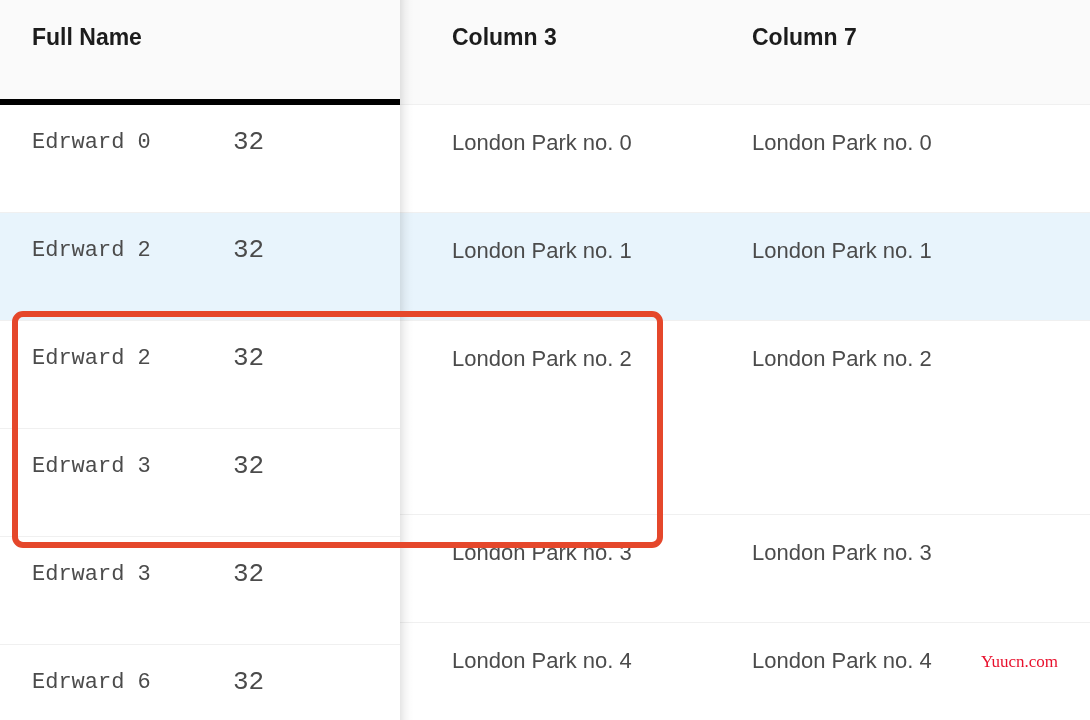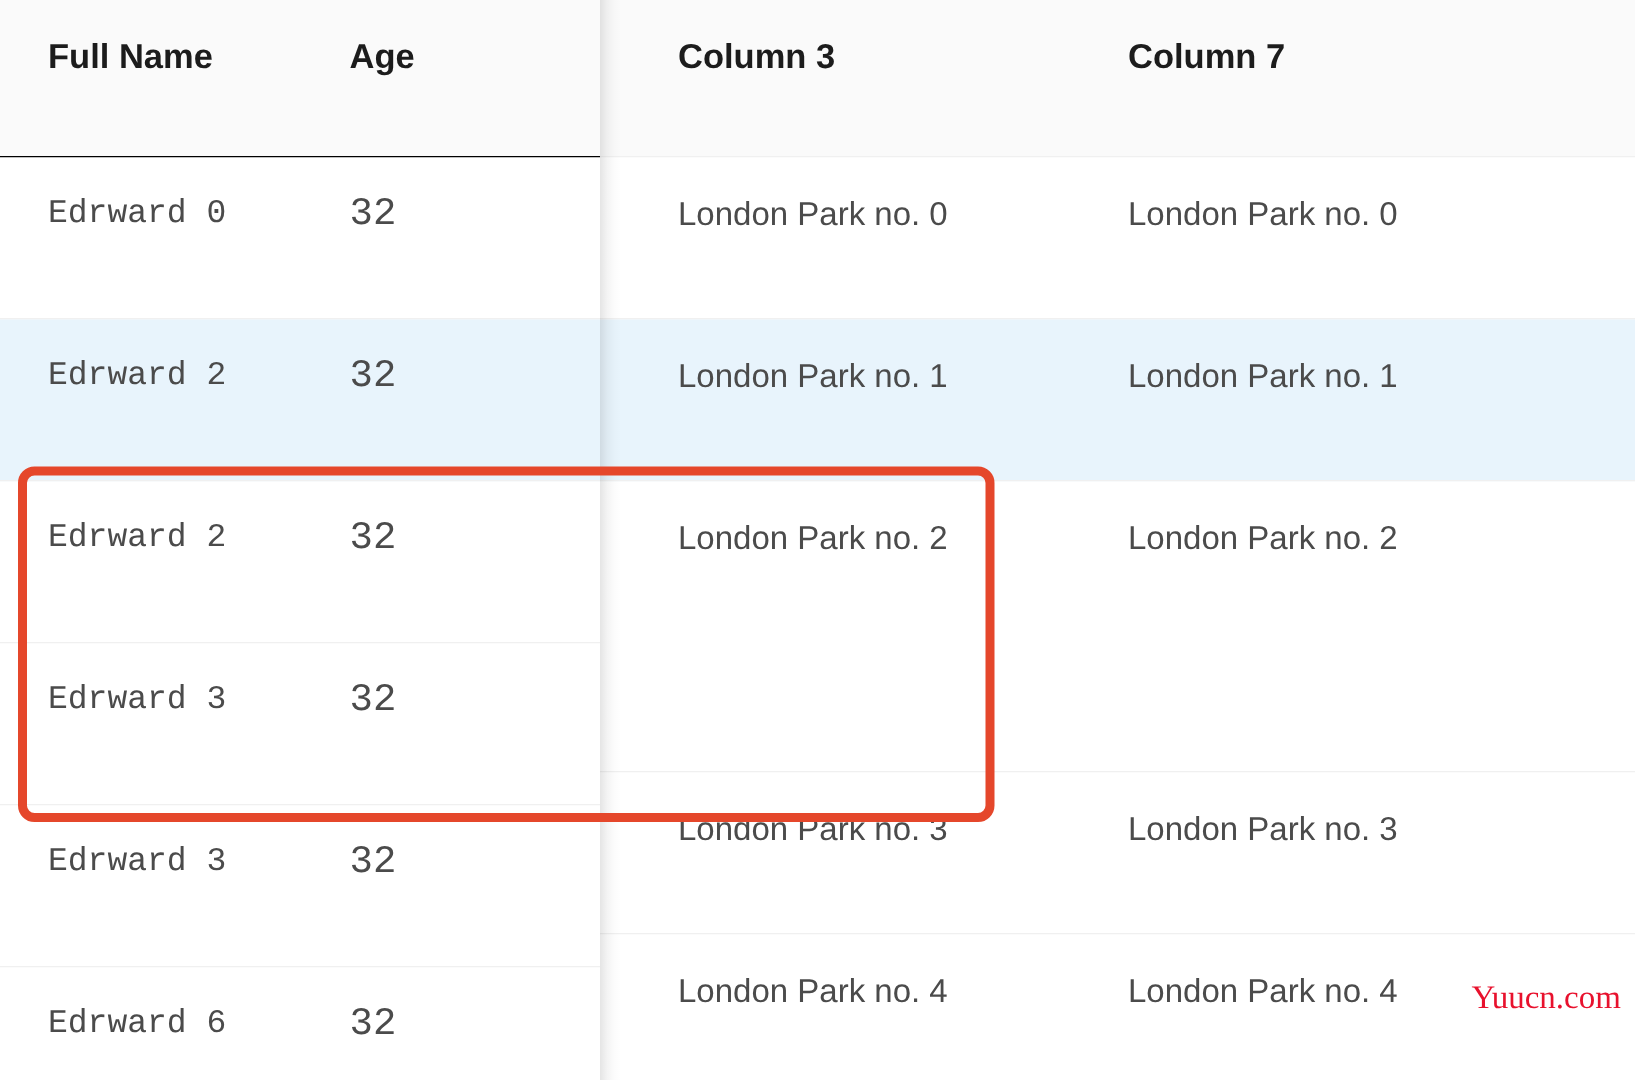--- a/index.html
+++ b/index.html
@@ -102,21 +102,21 @@
 
   .frow {
     display: flex;
     align-items: flex-start;
     width: 400px;
     border-bottom: 1px solid #f0f0f0;
     background: #ffffff;
   }
   .frow.header {
     background: #fafafa;
-    border-bottom: 1px solid #000000;
+    border-bottom: 6px solid #000000;
   }
   .frow.highlight { background: #e8f4fc; }
 
   .fcell-name {
     width: 200px;
     flex: 0 0 200px;
     padding: 16px 16px 16px 32px;
     font-size: 22px;
     line-height: 43px;
     color: #4b4b4b;
@@ -152,21 +152,21 @@
     pointer-events: none;
     background: transparent;
   }
 
   
   .watermark {
     position: absolute;
     left: 981px;
     top: 652px;
     font-family: "Liberation Serif", serif;
-    font-size: 22px;
+    font-size: 17px;
     color: #e8112d;
     z-index: 30;
     white-space: nowrap;
     pointer-events: none;
   }
 </style>
 </head>
 <body>
 
 <div id="screen">
@@ -216,21 +216,20 @@
         <div class="scell">London Park no. 4</div>
       </div>
 
     </div>
   </div>
 
   <div class="fixed-layer">
 
     <div class="frow header frow-h-header">
       <div class="fcell-name">Full Name</div>
-      <div class="fcell-age">Age</div>
     </div>
 
     <div class="frow frow-h-std">
       <div class="fcell-name">Edrward 0</div>
       <div class="fcell-age">32</div>
     </div>
 
     <div class="frow highlight frow-h-std">
       <div class="fcell-name">Edrward 2</div>
       <div class="fcell-age">32</div>

